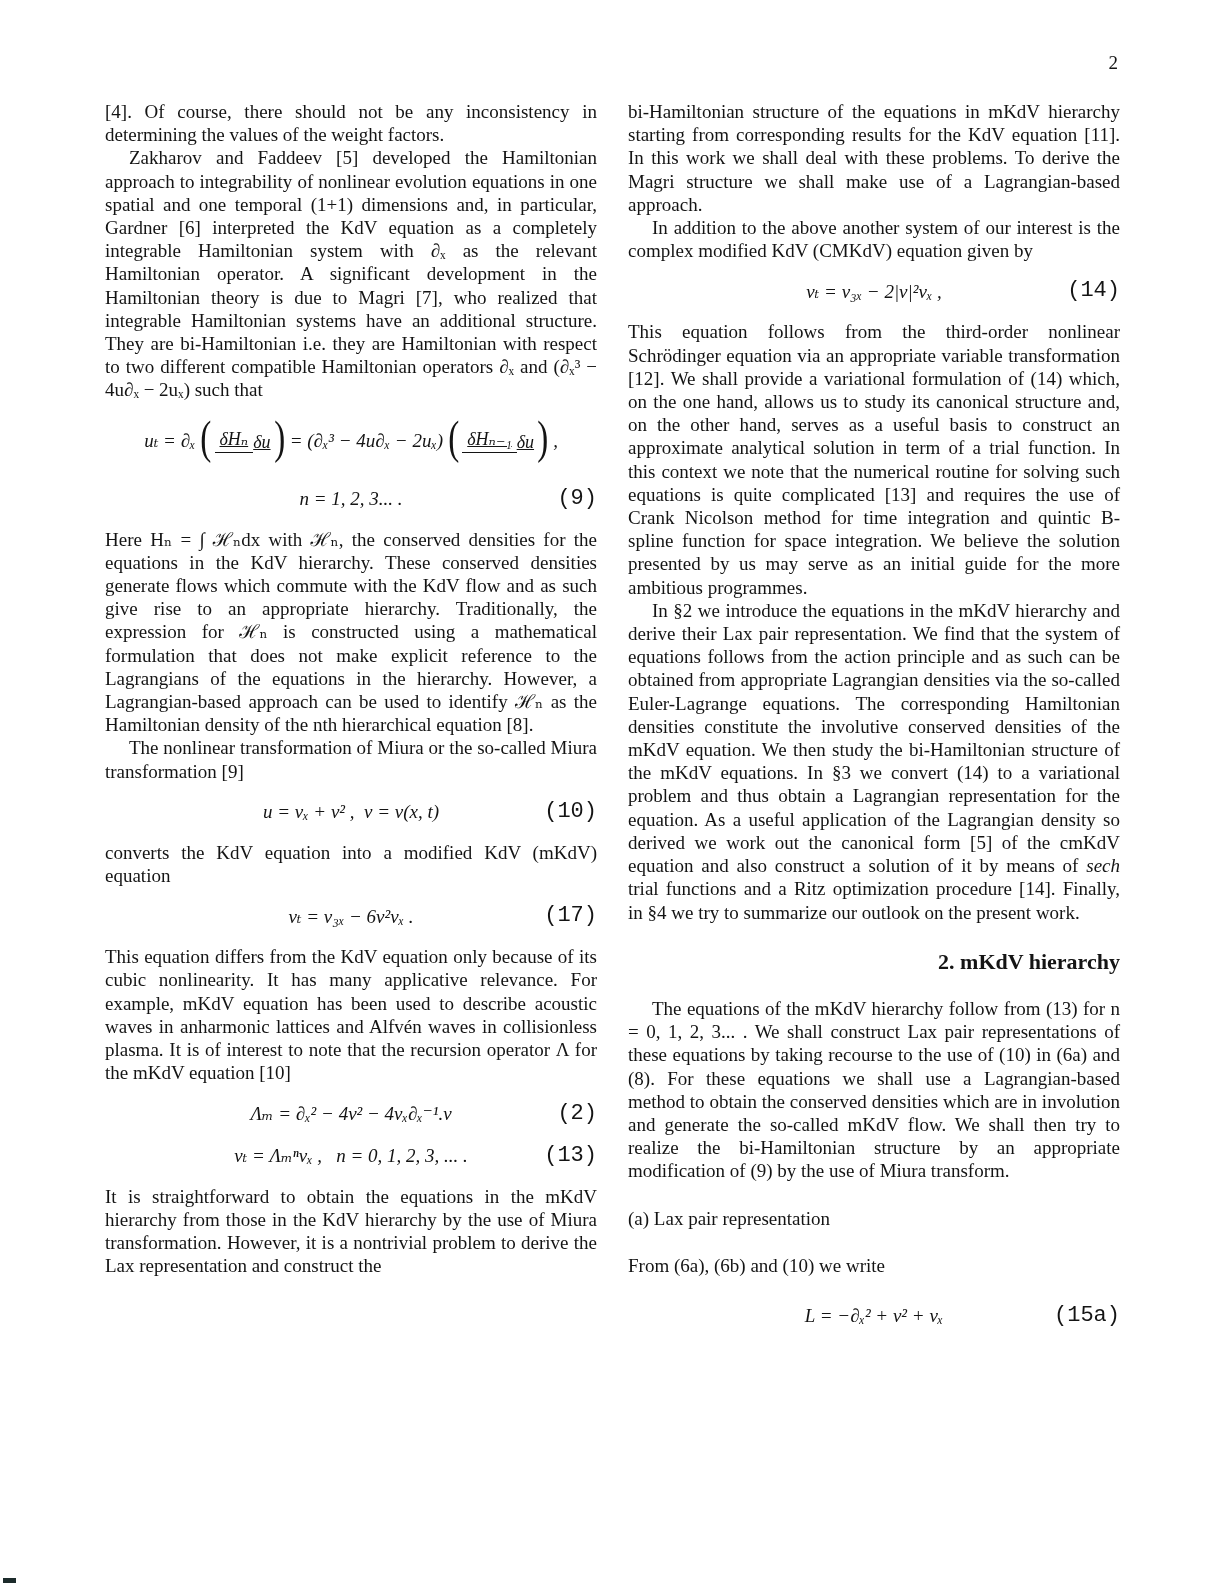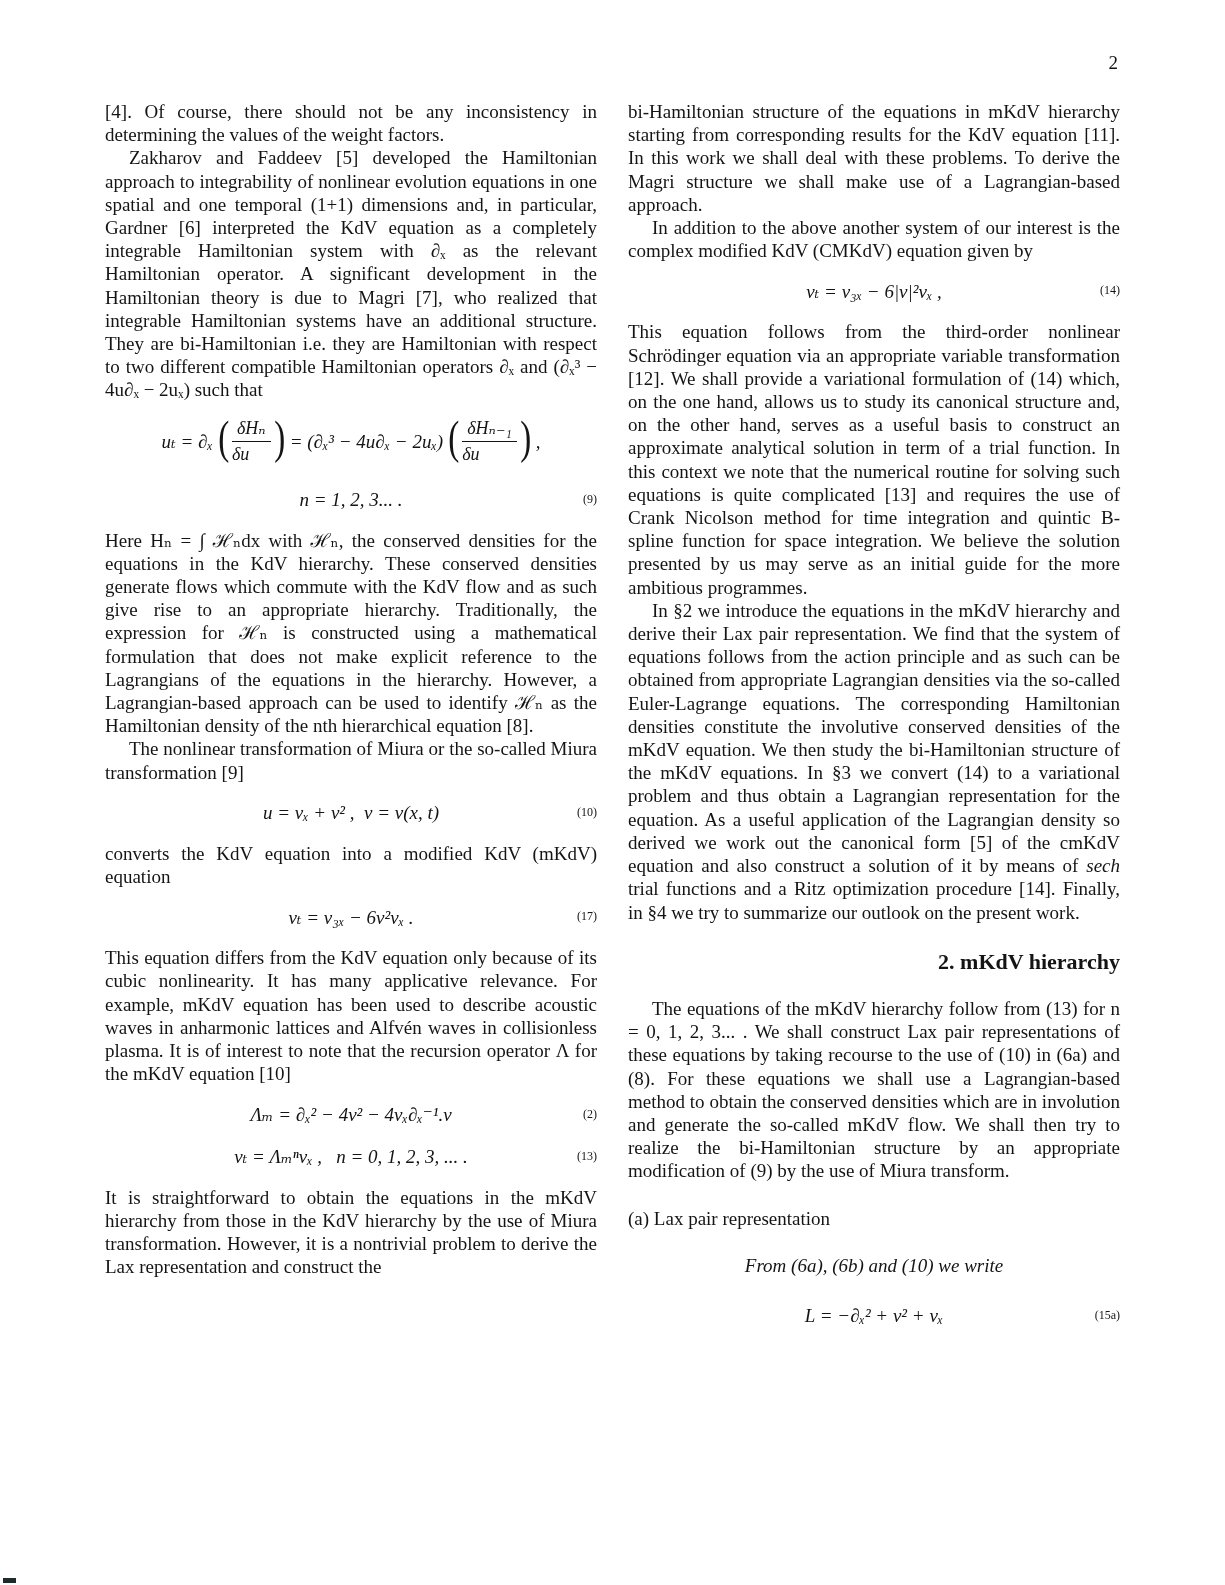--- a/index.html
+++ b/index.html
@@ -32,46 +32,48 @@
   .eqrow {
     position:relative;
     display:flex; justify-content:center; align-items:center;
     min-height:26px;
   }
   .eqrow .math { font-style:italic; white-space:pre; }
   .eqtag {
     position:absolute; right:0; top:50%;
     transform:translateY(-50%);
     font-style:normal;
-    font-size:12px;
+    font-size:22px;
+    font-family:Liberation Mono, monospace;
   }
   .frac {
-    display:inline-flex; flex-direction:column; align-items:flex-start;
+    display:inline-flex; flex-direction:row; align-items:flex-end;
     vertical-align:middle;
     font-size:18px; line-height:21px;
     margin:0 3px;
+    text-decoration:underline;
   }
   .frac .num { display:block; border-bottom:1.4px solid #141414; padding:0 5px 2px; }
   .frac .den { display:block; padding-top:2px; }
   .bigp {
     font-size:46px; line-height:1; font-style:normal;
     transform:scaleX(.72);
     display:inline-block;
     vertical-align:middle;
     position:relative; top:-3px;
     margin:0 -2px;
   }
   .eqrow2 { margin-top:22px; }
   h2.sec {
     font-size:22px; font-weight:bold;
     margin:26px 0 24px 0;
     text-align:right;
   }
   .sublabel { margin:24px 0 24px 0; text-align:left; }
-  .prewrite { margin:0 0 0 0; text-align:center;font-style:italic; }
+  .prewrite { margin:0 0 0 0; text-align:left; }
   .corner-mark {
     position:absolute; left:3px; bottom:2px;
     width:13px; height:5px;
     background:#1c2b2b;
   }
 </style>
 </head>
 <body>
 
 <div class="pageno">2</div>
@@ -129,21 +131,21 @@
     </div>
 
     <p>It is straightforward to obtain the equations in the mKdV hierarchy from those in the KdV hierarchy by the use of Miura transformation.  However, it is a nontrivial problem to derive the Lax representation and construct the</p>
   </div>
 
   <div class="col">
     <p>bi-Hamiltonian structure of the equations in mKdV hierarchy starting from corresponding results for the KdV equation [11].  In this work we shall deal with these problems.  To derive the Magri structure we shall make use of a Lagrangian-based approach.</p>
     <p class="ind">In addition to the above another system of our interest is the complex modified KdV (CMKdV) equation given by</p>
 
     <div class="eqblock eqrow">
-      <span class="math">vₜ = v₃ₓ − 6|v|²vₓ ,</span>
+      <span class="math">vₜ = v₃ₓ − 2|v|²vₓ ,</span>
       <span class="eqtag">(14)</span>
     </div>
 
     <p>This equation follows from the third-order nonlinear Schrödinger equation via an appropriate variable transformation [12].  We shall provide a variational formulation of (14) which, on the one hand, allows us to study its canonical structure and, on the other hand, serves as a useful basis to construct an approximate analytical solution in term of a trial function.  In this context we note that the numerical routine for solving such equations is quite complicated [13] and requires the use of Crank Nicolson method for time integration and quintic B-spline function for space integration.  We believe the solution presented by us may serve as an initial guide for the more ambitious programmes.</p>
     <p class="ind"><span>In §2 we introduce the equations in the mKdV hierarchy and derive their Lax pair representation.  We find that the system of equations follows from the action principle and as such can be obtained from appropriate Lagrangian densities via the so-called Euler-Lagrange equations.  The corresponding Hamiltonian densities constitute the involutive conserved densities of the mKdV equation.  We then study the bi-Hamiltonian structure of the mKdV equations.  In §3 we convert (14) to a variational problem and thus obtain a Lagrangian representation for the equation.  As a useful application of the Lagrangian density so derived we work out the canonical form [5] of the cmKdV equation and also construct a solution of it by means of </span><i>sech</i><span> trial functions and a Ritz optimization procedure [14].  Finally, in §4 we try to summarize our outlook on the present work.</span></p>
 
     <h2 class="sec">2.  mKdV hierarchy</h2>
 
     <p class="ind">The equations of the mKdV hierarchy follow from (13) for n = 0, 1, 2, 3... .  We shall construct Lax pair representations of these equations by taking recourse to the use of (10) in (6a) and (8).  For these equations we shall use a Lagrangian-based method to obtain the conserved densities which are in involution and generate the so-called mKdV flow.  We shall then try to realize the bi-Hamiltonian structure by an appropriate modification of (9) by the use of Miura transform.</p>
 

